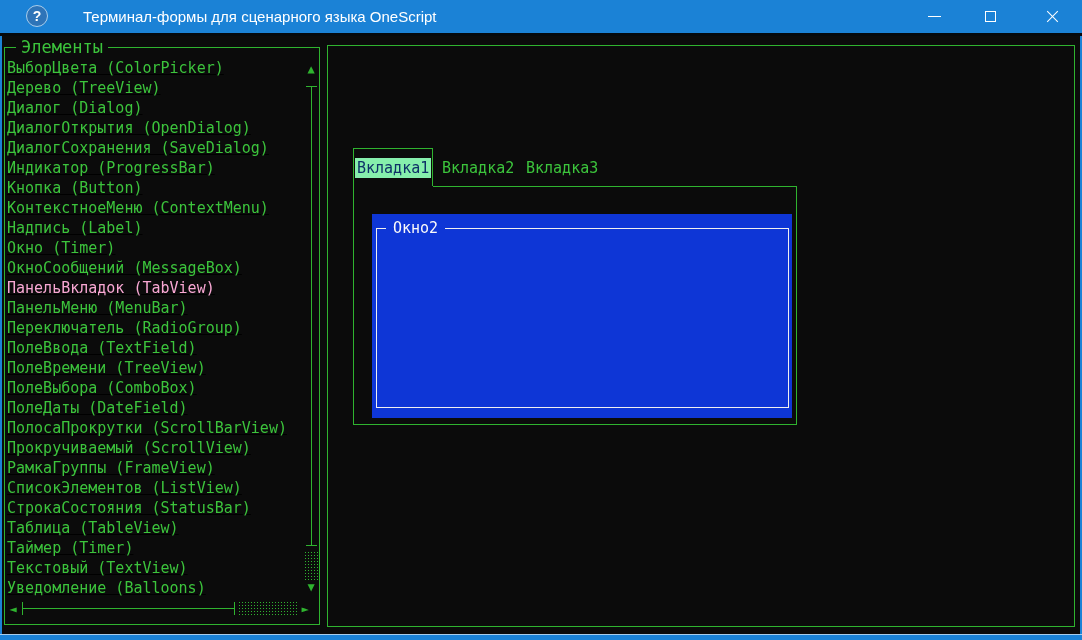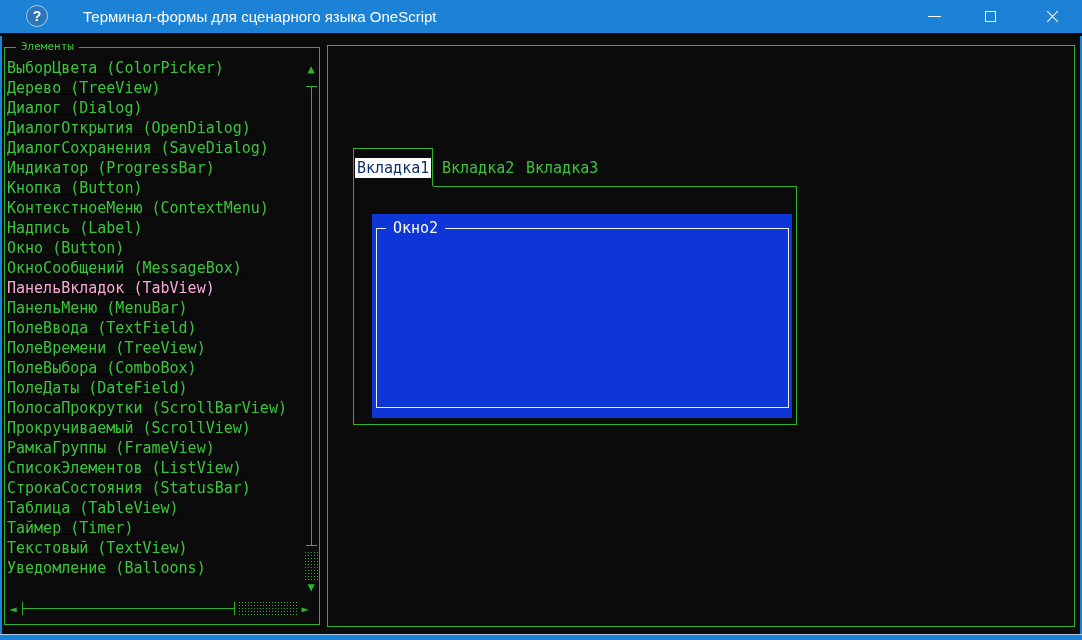--- a/index.html
+++ b/index.html
@@ -32,39 +32,39 @@
   }
   .glyph-close::before{transform:rotate(45deg);}
   .glyph-close::after{transform:rotate(-45deg);}
   
   .edge-l{position:absolute;left:0;top:36px;width:2px;height:604px;background:#1b82d6;}
   .edge-r{position:absolute;left:1080px;top:36px;width:2px;height:604px;background:#1b82d6;}
   .bottom-strip{position:absolute;left:0;top:634px;width:1082px;height:6px;background:#1b82d6;border-top:1px solid #a9cdeb;box-sizing:border-box;}
   
   .gframe{position:absolute;border:1px solid #2fb32f;box-sizing:border-box;}
   .frame-title{
-    position:absolute;background:#0b0b0b;color:#3cc43c;font-size:11px;line-height:16px;
+    position:absolute;background:#0b0b0b;color:#3cc43c;font-size:17px;line-height:16px;
     padding:0 5px;white-space:nowrap;
   }
   .list{position:absolute;left:7px;top:58px;width:292px;text-decoration:underline;}
   .list-row{height:20px;line-height:20px;font-size:15px;color:#3cc43c;white-space:nowrap;cursor:default;}
   .list-row.selected{color:#f9a8d4;}
   .sb-arrow{position:absolute;color:#2fb32f;font-size:12px;line-height:18px;width:20px;text-align:center;}
   .sb-line{position:absolute;background:#2fb32f;}
   .stipple{
     position:absolute;
     background-image:radial-gradient(#2fb32f 0.8px,transparent 0.9px);
     background-size:3px 3px;
   }
   
   .tab-box{position:absolute;left:353px;top:148px;width:80px;height:38px;border:1px solid #2fb32f;border-bottom:none;box-sizing:border-box;}
   .content-box{position:absolute;left:353px;top:186px;width:444px;height:239px;border:1px solid #2fb32f;border-top:none;box-sizing:border-box;}
   .content-top-line{position:absolute;left:433px;top:186px;width:364px;height:1px;background:#2fb32f;}
   .tab{position:absolute;top:158px;height:20px;line-height:20px;font-size:15px;white-space:nowrap;padding-left:2px;box-sizing:border-box;cursor:default;}
-  .tab.selected{background:#ffffff;color:#0e3167;}
+  .tab.selected{background:#86efac;color:#0e3167;}
   .tab.plain{color:#3cc43c;}
   
   .window2{position:absolute;left:372px;top:214px;width:420px;height:204px;background:#0e36d6;text-align:center;}
   .window2-border{position:absolute;left:4px;top:14px;width:413px;height:180px;border:1px solid #f0f0f0;box-sizing:border-box;}
   .window2-title{
     position:absolute;left:14px;top:5px;height:18px;line-height:18px;background:#0e36d6;
     color:#fafafa;font-size:15px;padding:0 7px;white-space:nowrap;
   }
 </style>
 </head>
@@ -98,24 +98,25 @@
   <div class="list">
       <div class="list-row">ВыборЦвета (ColorPicker)</div>
       <div class="list-row">Дерево (TreeView)</div>
       <div class="list-row">Диалог (Dialog)</div>
       <div class="list-row">ДиалогОткрытия (OpenDialog)</div>
       <div class="list-row">ДиалогСохранения (SaveDialog)</div>
       <div class="list-row">Индикатор (ProgressBar)</div>
       <div class="list-row">Кнопка (Button)</div>
       <div class="list-row">КонтекстноеМеню (ContextMenu)</div>
       <div class="list-row">Надпись (Label)</div>
-      <div class="list-row">Окно (Button)</div>
+      <div class="list-row">Окно (Timer)</div>
       <div class="list-row">ОкноСообщений (MessageBox)</div>
       <div class="list-row selected">ПанельВкладок (TabView)</div>
       <div class="list-row">ПанельМеню (MenuBar)</div>
+      <div class="list-row">Переключатель (RadioGroup)</div>
       <div class="list-row">ПолеВвода (TextField)</div>
       <div class="list-row">ПолеВремени (TreeView)</div>
       <div class="list-row">ПолеВыбора (ComboBox)</div>
       <div class="list-row">ПолеДаты (DateField)</div>
       <div class="list-row">ПолосаПрокрутки (ScrollBarView)</div>
       <div class="list-row">Прокручиваемый (ScrollView)</div>
       <div class="list-row">РамкаГруппы (FrameView)</div>
       <div class="list-row">СписокЭлементов (ListView)</div>
       <div class="list-row">СтрокаСостояния (StatusBar)</div>
       <div class="list-row">Таблица (TableView)</div>

